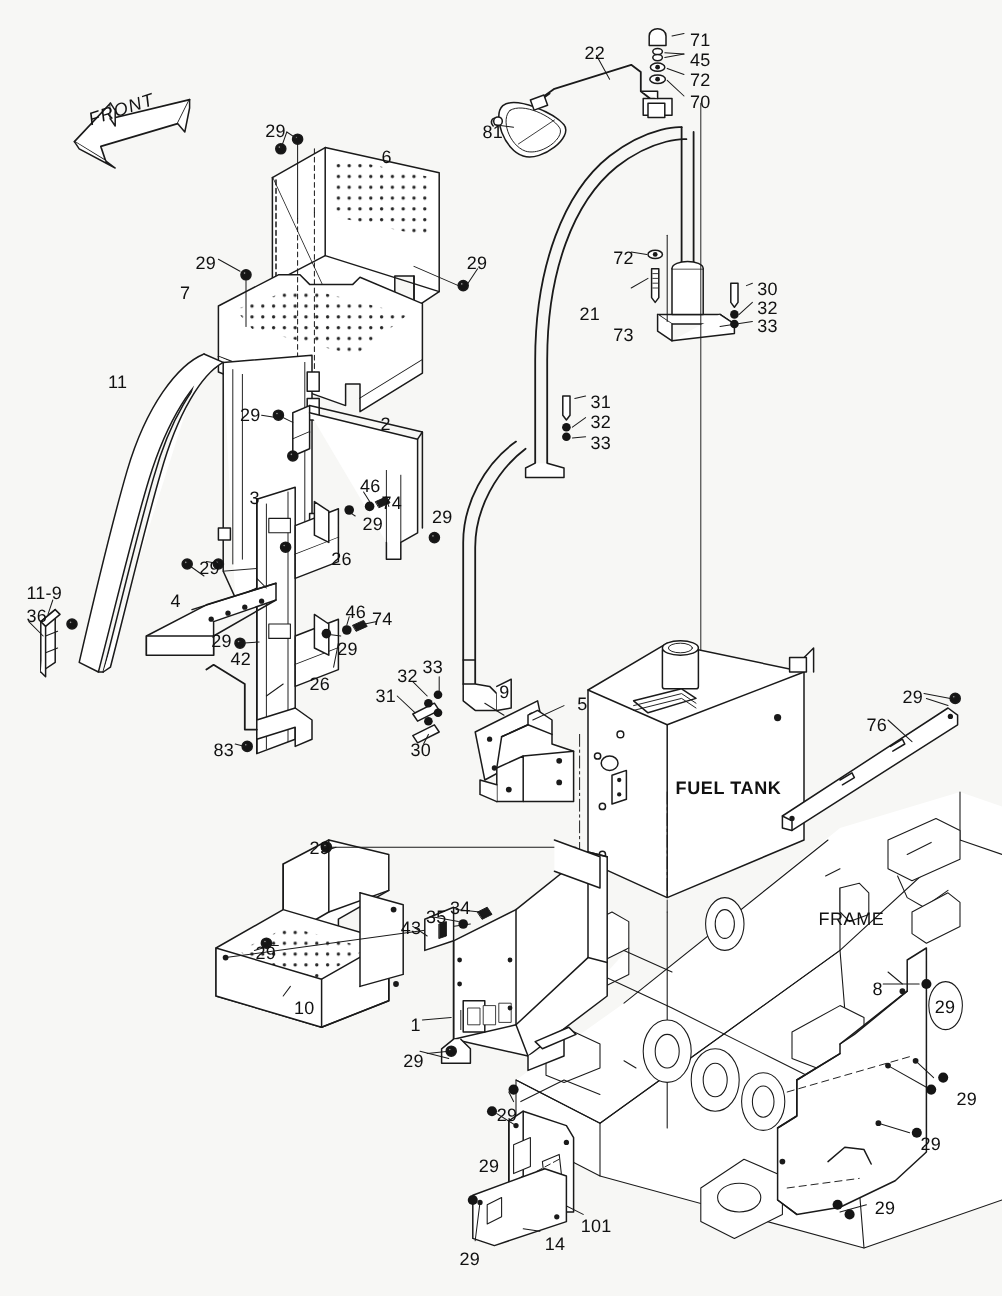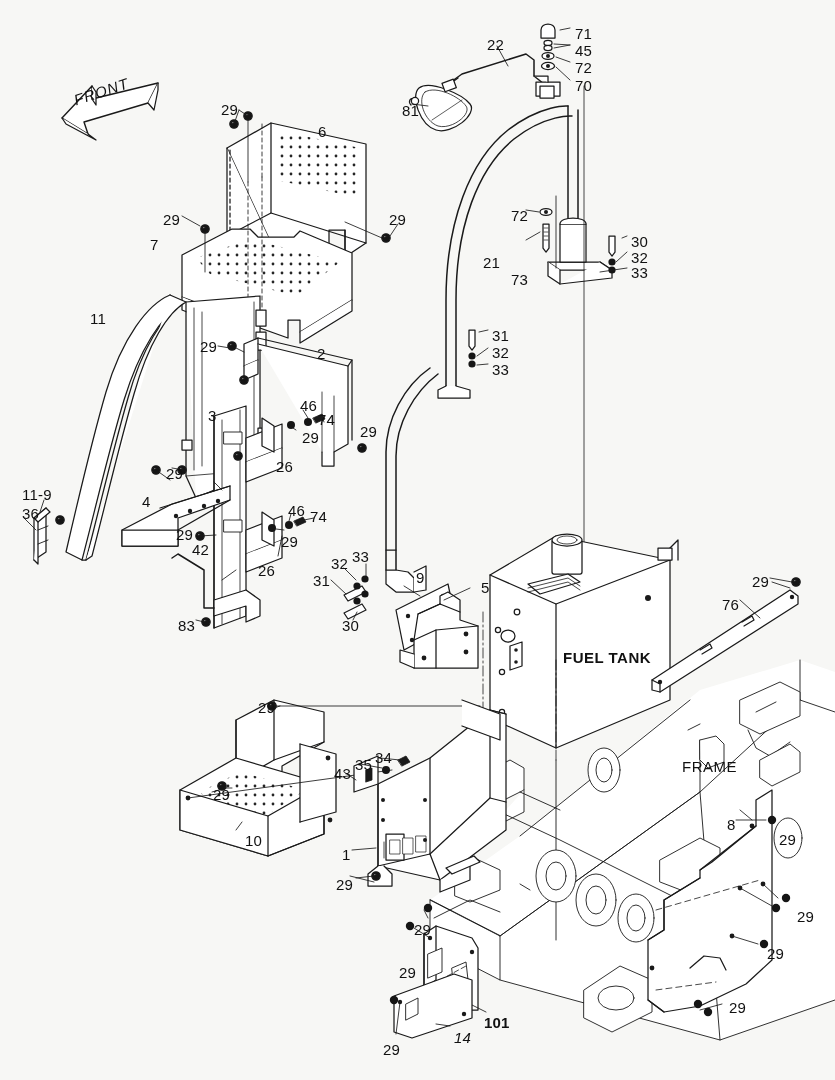--- a/index.html
+++ b/index.html
@@ -561,17 +561,17 @@
   <div class="lbl" style="left:375px;top:750px;">34</div>
   <div class="lbl" style="left:342px;top:847px;">1</div>
   <div class="lbl" style="left:336px;top:877px;">29</div>
   <div class="lbl" style="left:727px;top:817px;">8</div>
   <div class="lbl" style="left:779px;top:832px;">29</div>
   <div class="lbl" style="left:797px;top:909px;">29</div>
   <div class="lbl" style="left:767px;top:946px;">29</div>
   <div class="lbl" style="left:729px;top:1000px;">29</div>
   <div class="lbl" style="left:414px;top:922px;">29</div>
   <div class="lbl" style="left:399px;top:965px;">29</div>
-  <div class="lbl" style="left:484px;top:1015px;font-weight:bold;">101</div>
-  <div class="lbl" style="left:454px;top:1030px;font-style:italic;">14</div>
+  <div class="lbl" style="left:484px;top:1015px;">101</div>
+  <div class="lbl" style="left:454px;top:1030px;">14</div>
   <div class="lbl" style="left:383px;top:1042px;">29</div>
 
 </div>
 
 </body></html>

